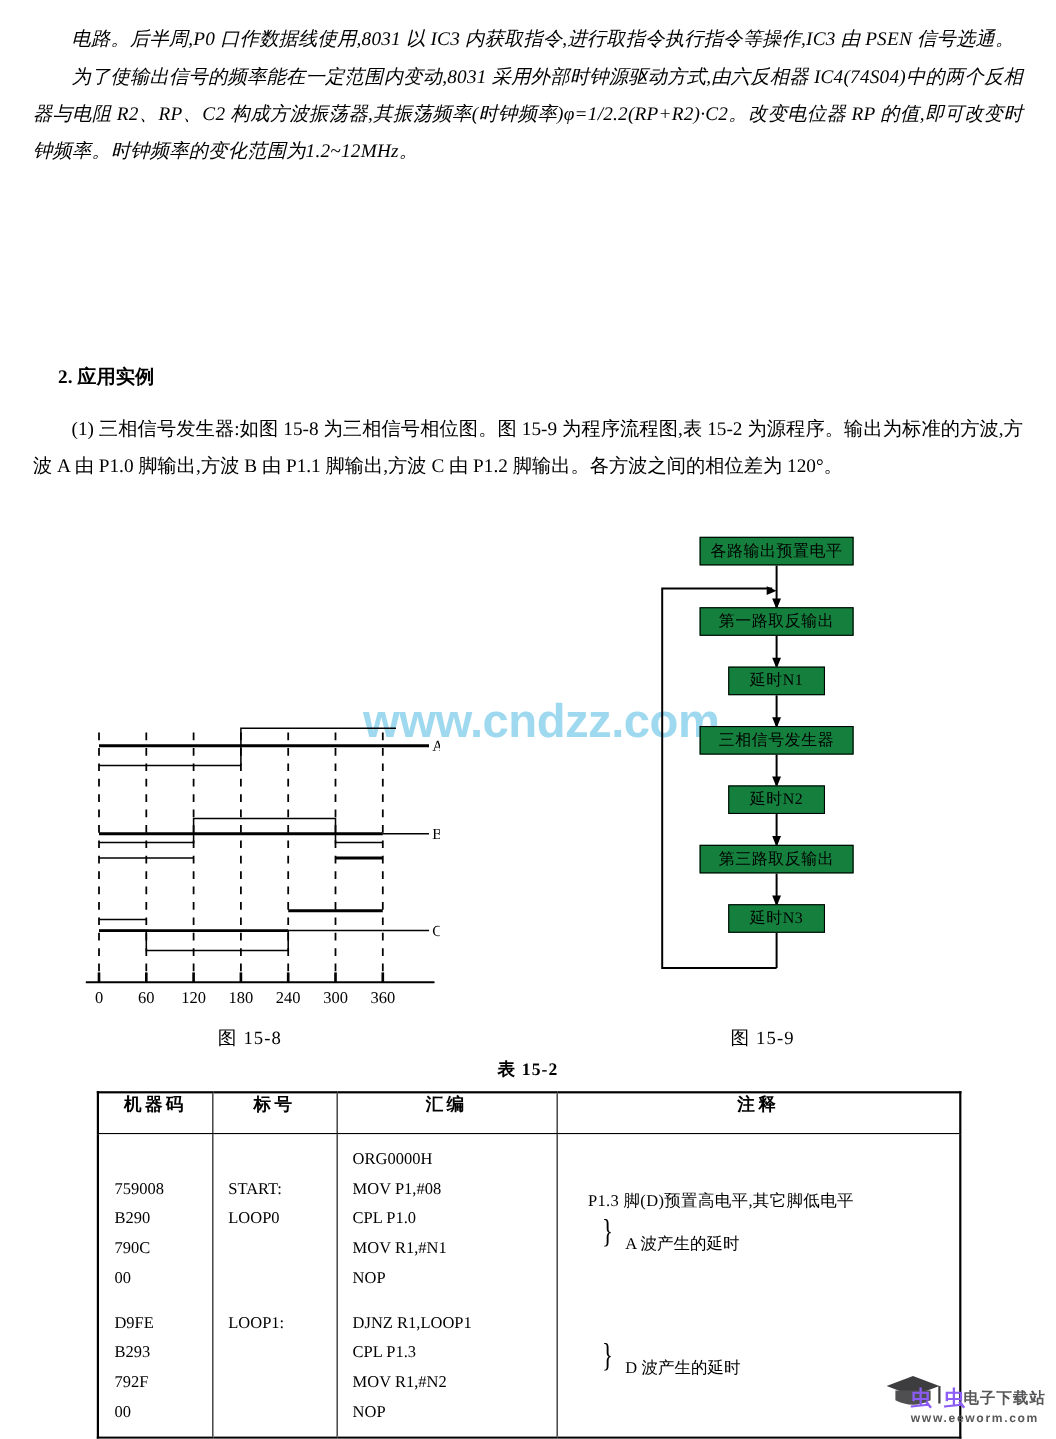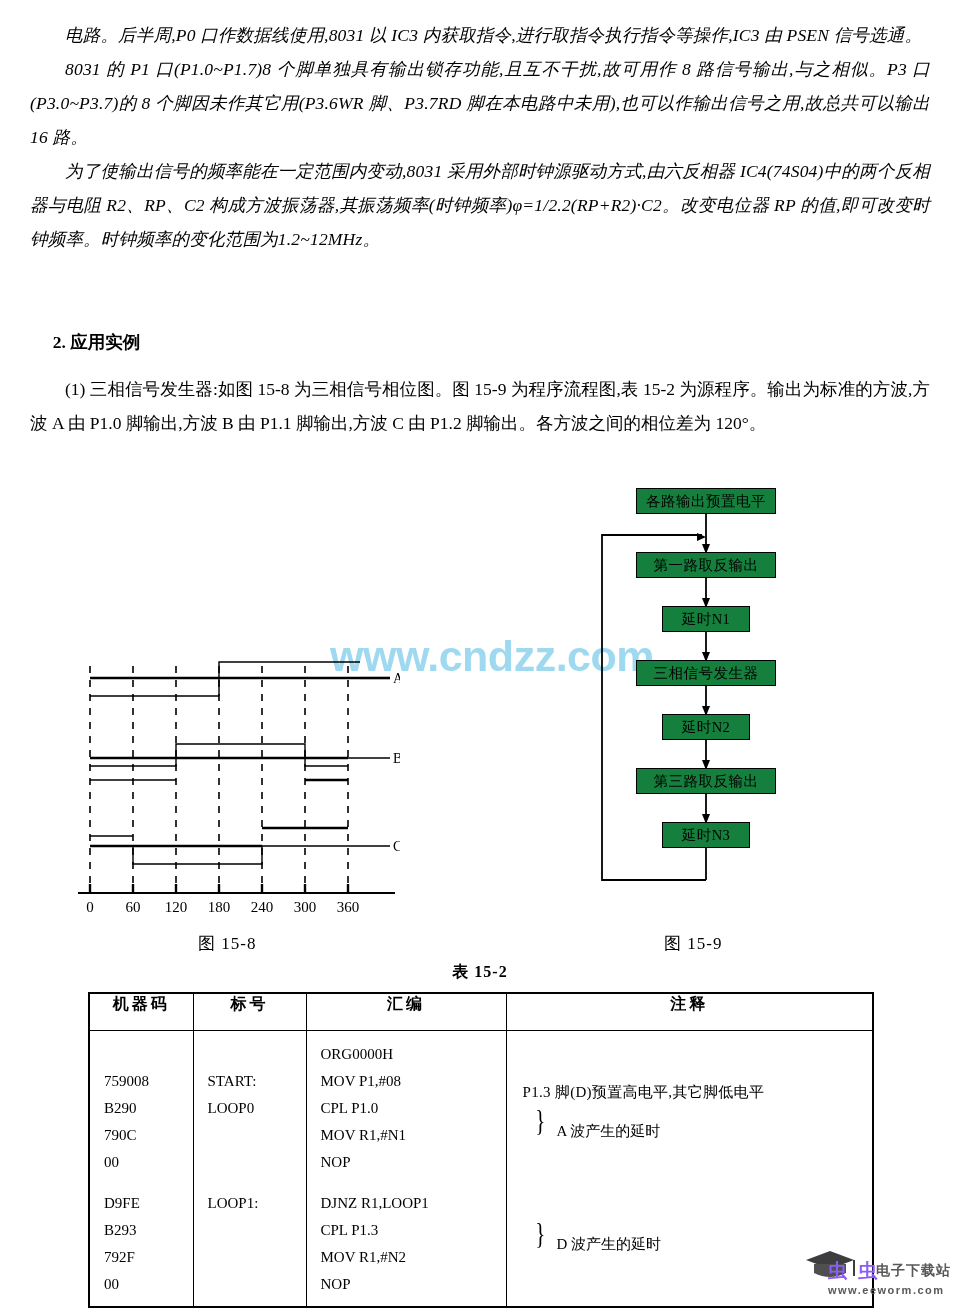--- a/index.html
+++ b/index.html
@@ -189,21 +189,20 @@
   }
   #logo-cn { left: 76px; top: 16px; font-size: 14px; letter-spacing: 1px; }
   #logo-url { left: 28px; top: 38px; font-size: 11px; letter-spacing: 1.5px; }
   #logo-bugs { left: 28px; top: 12px; font-size: 19px; color: #8b5cf6; letter-spacing: 3px; }
 </style>
 </head>
 <body>
 
 <div class="prose">
   <p class="indent">电路。后半周,P0 口作数据线使用,8031 以 IC3 内获取指令,进行取指令执行指令等操作,IC3 由 PSEN 信号选通。</p>
-  <p class="indent">8031 的 P1 口(P1.0~P1.7)8 个脚单独具有输出锁存功能,且互不干扰,故可用作 8 路信号输出,与之相似。P3 口(P3.0~P3.7)的 8 个脚因未作其它用(P3.6WR 脚、P3.7RD 脚在本电路中未用),也可以作输出信号之用,故总共可以输出 16 路。</p>
   <p class="indent">为了使输出信号的频率能在一定范围内变动,8031 采用外部时钟源驱动方式,由六反相器 IC4(74S04)中的两个反相器与电阻 R2、RP、C2 构成方波振荡器,其振荡频率(时钟频率)φ=1/2.2(RP+R2)·C2。改变电位器 RP 的值,即可改变时钟频率。时钟频率的变化范围为1.2~12MHz。</p>
 </div>
 
 <div class="section-head">2. 应用实例</div>
 
 <div class="prose2">
   <p>(1) 三相信号发生器:如图 15-8 为三相信号相位图。图 15-9 为程序流程图,表 15-2 为源程序。输出为标准的方波,方波 A 由 P1.0 脚输出,方波 B 由 P1.1 脚输出,方波 C 由 P1.2 脚输出。各方波之间的相位差为 120°。</p>
 </div>
 
 <div class="watermark">www.cndzz.com</div>
@@ -368,21 +367,21 @@
           <div class="code-line">NOP</div>
           <div class="blk-gap"></div>
           <div class="code-line">DJNZ R1,LOOP1</div>
           <div class="code-line">CPL P1.3</div>
           <div class="code-line">MOV R1,#N2</div>
           <div class="code-line">NOP</div>
         </div>
       </td>
 
       <td>
-        <div class="cell-pad" style="padding-left:16px;">
+        <div class="cell-pad" style="padding-left:28px;">
           <div class="note-main">P1.3 脚(D)预置高电平,其它脚低电平</div>
           <div class="note-brace">
             <span class="brace">}</span>
             <span>A 波产生的延时</span>
           </div>
           <div style="height:74px;"></div>
           <div class="note-brace">
             <span class="brace">}</span>
             <span>D 波产生的延时</span>
           </div>

